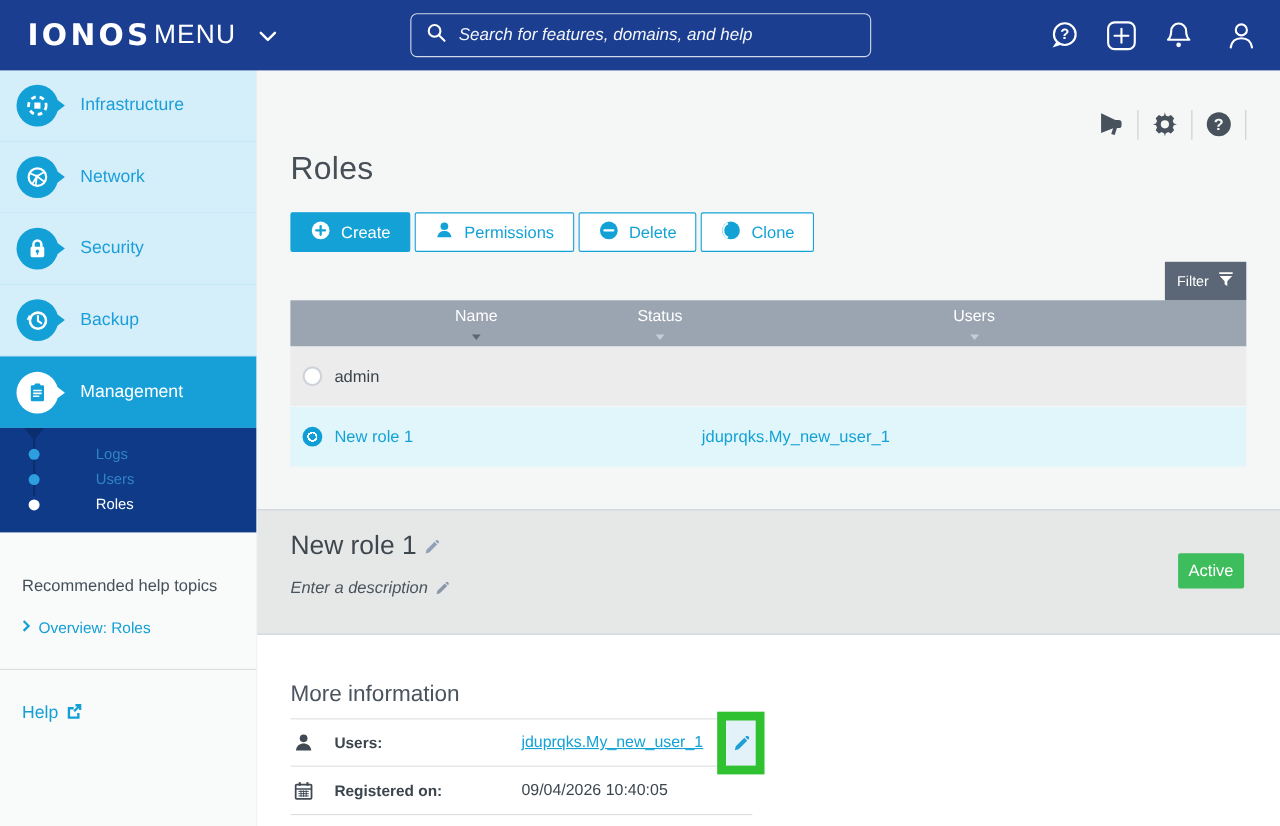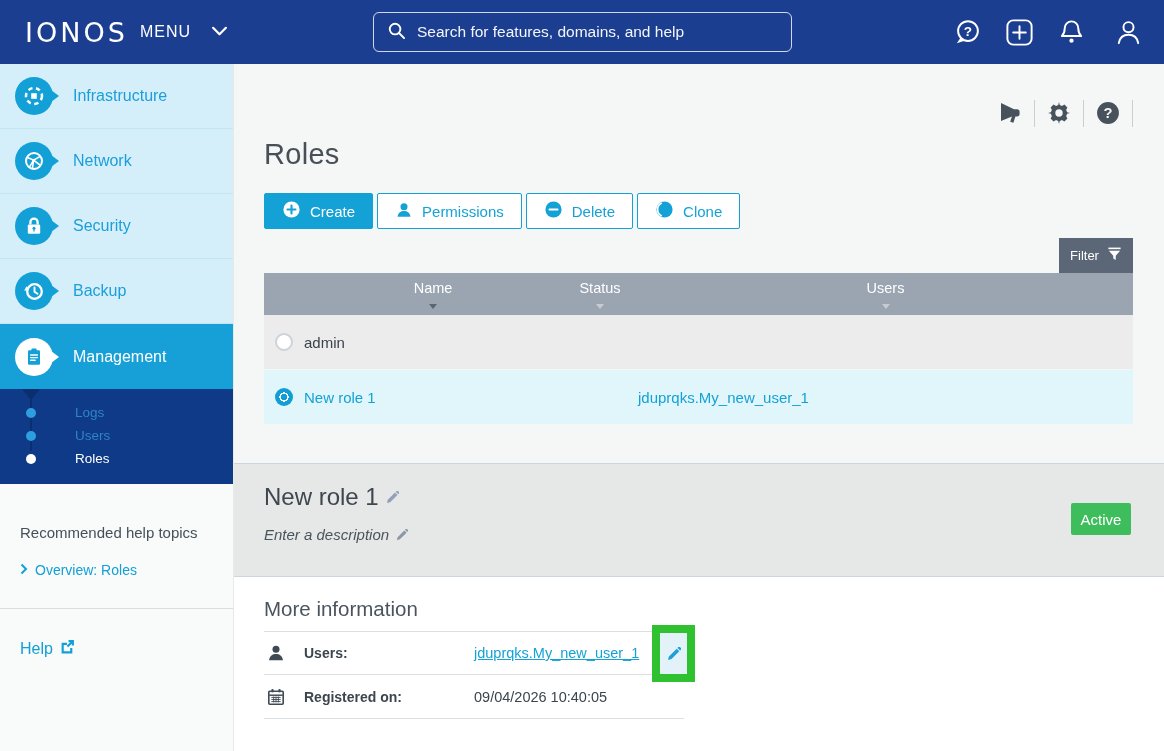--- a/index.html
+++ b/index.html
@@ -5,28 +5,28 @@
   * { box-sizing: border-box; margin: 0; padding: 0; }
   html,body { width:1164px; height:751px; }
   body {
     font-family: "Liberation Sans", sans-serif;
     background:#fff; overflow:hidden; position:relative;
     -webkit-font-smoothing:antialiased;
   }
   
   .topbar { position:relative; height:64px; background:#1b3e90; color:#fff; }
   .logo { position:absolute; left:25px; top:50%; transform:translateY(-50%);
-          font-family:"DejaVu Sans", sans-serif; font-weight:normal; font-size:27px; letter-spacing:3px; }
+          font-family:"DejaVu Sans", sans-serif; font-weight:bold; font-size:27px; letter-spacing:3px; }
   .menu { position:absolute; left:140px; top:50%; transform:translateY(-50%);
-          display:flex; align-items:flex-end; gap:20px; font-size:16px; letter-spacing:1px; cursor:pointer; }
+          display:flex; align-items:flex-end; gap:20px; font-size:24px; letter-spacing:1px; cursor:pointer; }
   .searchbox { position:absolute; left:373px; top:12px; width:419px; height:40px;
           border:1px solid rgba(255,255,255,.8); border-radius:6px;
           display:flex; align-items:center; gap:11px; padding:0 13px; }
   .searchbox input { flex:1; background:transparent; border:none; outline:none;
-          color:#0ea5e9; font-size:15.5px; font-family:inherit; }
+          color:#0ea5e9; font-size:15.5px; font-family:inherit;font-style:italic; }
   .searchbox input::placeholder { color:#fff; opacity:.95; }
   .tb-icons { position:absolute; right:20px; top:0; height:64px; display:flex; align-items:center; gap:21px; }
   .tb-icon { display:flex; align-items:center; justify-content:center; cursor:pointer; }
 
   
   .layout { display:flex; height:687px; }
 
   
   .sidebar { width:234px; flex-shrink:0; display:flex; flex-direction:column; background:#f9fafa; border-right:1px solid #e7eaeb; }
   .nav-item { height:65px; background:#d5effa; border-bottom:1px solid #c2e7f3;
@@ -40,21 +40,21 @@
           border-top:6px solid transparent; border-bottom:6px solid transparent; border-left:8px solid #13a0d6; }
   .nav-item.selected .bubble { background:#fff; }
   .nav-item.selected .bubble::after { border-left-color:#fff; }
 
   .submenu { background:#0e3a87; padding:12px 0 14px; position:relative; }
   .submenu::before { content:""; position:absolute; left:22px; top:0; z-index:0;
           border-left:9px solid transparent; border-right:9px solid transparent; border-top:11px solid #0a2e6e; }
   .submenu .rail { position:absolute; left:30px; top:9px; width:2px; height:53px; background:#0a2e6e; }
   .sub-item { height:23px; display:flex; align-items:center; padding-left:26px; cursor:pointer; position:relative; }
   .sub-bullet { width:10px; height:10px; border-radius:50%; background:#2d9fe0; position:relative; z-index:1; }
-  .sub-label { margin-left:39px; font-size:13.5px; color:#3083c8; }
+  .sub-label { margin-left:51px; font-size:13.5px; color:#3083c8; }
   .sub-item.selected .sub-bullet { background:#fff; }
   .sub-item.selected .sub-label { color:#fff; }
 
   .sidebar-lower { flex:1; background:#f9fafa; }
   .topics { padding:40px 20px 30px 20px; }
   .topics-title { font-size:15px; color:#45505a; }
   .topic-link { margin-top:21px; display:flex; align-items:center; gap:7px;
           color:#12a0d6; font-size:14px; cursor:pointer; }
   .sidebar-divider { height:1px; background:#d9dde0; }
   .help-row { padding:30px 20px; display:flex; align-items:center; gap:7px;
@@ -105,21 +105,21 @@
   .detail-title { font-size:24px; color:#3f474e; font-weight:400; }
   .detail-desc-row { margin-top:15px; display:flex; align-items:center; gap:7px; }
   .detail-desc { font-style:italic; font-size:15px; color:#4a545c; }
   .pencil-btn { display:flex; align-items:center; cursor:pointer; }
   .active-badge { position:absolute; right:33px; top:39px; width:60px; height:32px;
           background:#3ebd5c; color:#fff; font-size:15px; border-radius:2px;
           display:flex; align-items:center; justify-content:center; }
 
   
   .main-bottom { flex:1; background:#fff; padding:0 31px 0 30px; }
-  .mi-title { margin-top:20px; font-size:20.5px; color:#4a545e; font-weight:400; }
+  .mi-title { margin-top:42px; font-size:20.5px; color:#4a545e; font-weight:400; }
   .mi-table { width:420px; margin-top:10px; }
   .mi-row { height:44px; display:flex; align-items:center; border-bottom:1px solid #dcdfe2; position:relative; }
   .mi-row.first { border-top:1px solid #dcdfe2; }
   .mi-ic { width:20px; margin-left:2px; display:flex; justify-content:center; }
   .mi-label { margin-left:18px; width:170px; font-weight:bold; font-size:14px; color:#3c454e; }
   .mi-value { font-size:14.5px; color:#3c454e; }
   .mi-value a { color:#14a2d6; text-decoration:underline; }
   .hl-box { position:absolute; right:-11px; top:-7px; width:43px; height:57px; background:#2fc12f;
           display:flex; align-items:center; justify-content:center; }
   .edit-btn { width:27px; height:41px; background:#e3f2f9; display:flex; align-items:center; justify-content:center; cursor:pointer; }

